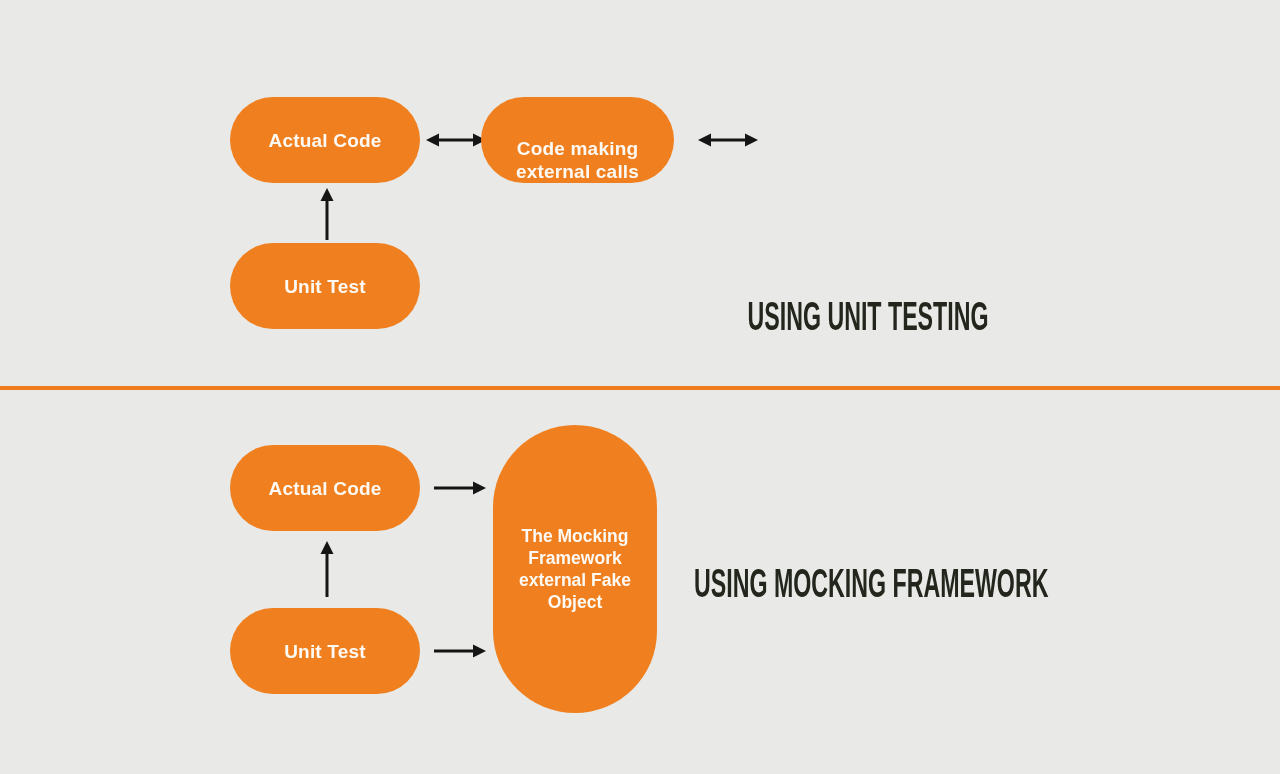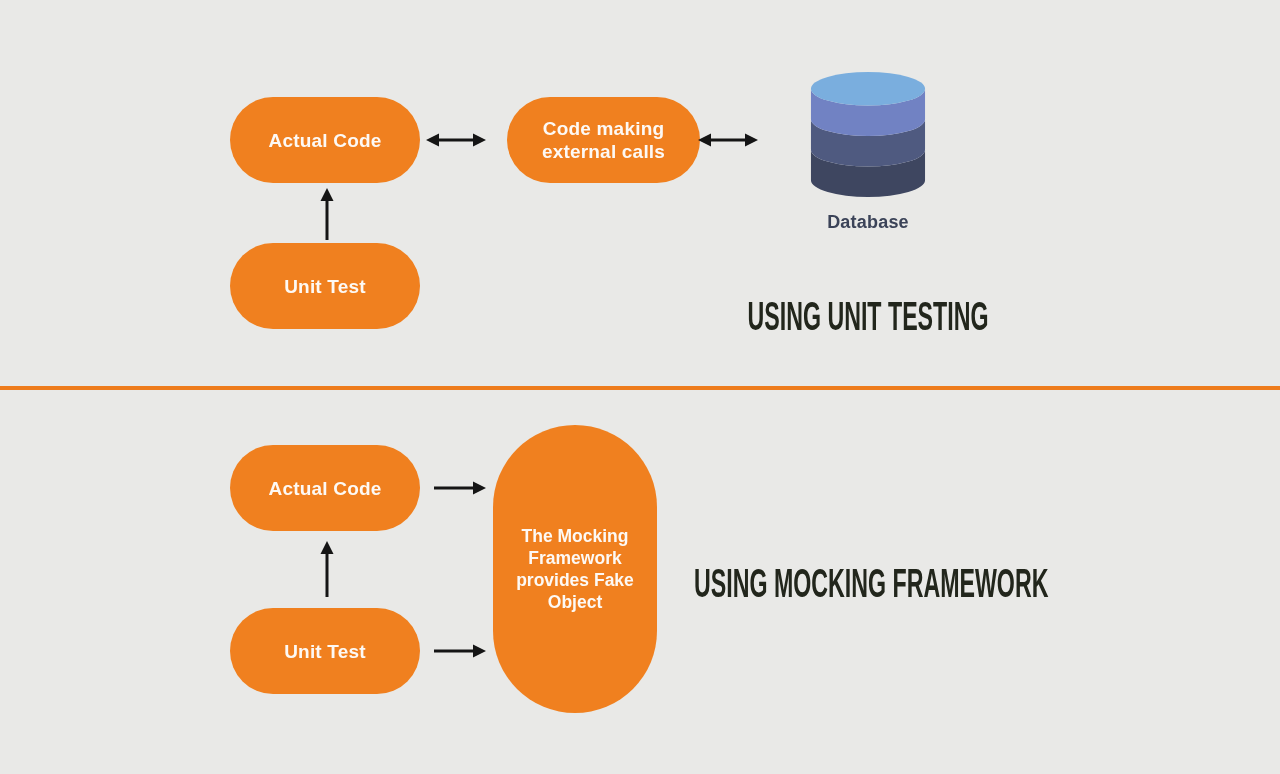--- a/index.html
+++ b/index.html
@@ -46,39 +46,30 @@
   <div class="pill" style="left:230px;top:97px;">
     <div class="inner">Actual Code</div>
   </div>
 
   <svg class="arrow" style="left:426px;top:132px;" width="60" height="16" viewBox="0 0 60 16">
     <line x1="10" y1="8" x2="50" y2="8" stroke="#151515" stroke-width="3"></line>
     <polygon points="0,8 13,1.5 13,14.5" fill="#151515"></polygon>
     <polygon points="60,8 47,1.5 47,14.5" fill="#151515"></polygon>
   </svg>
 
-  <div class="pill" style="left:507px;top:97px;width:193px;">
+  <div class="pill" style="left:481px;top:97px;width:193px;align-items:flex-end;">
     <div class="inner" style="width:150px;">Code making external calls</div>
   </div>
 
   <svg class="arrow" style="left:698px;top:132px;" width="60" height="16" viewBox="0 0 60 16">
     <line x1="10" y1="8" x2="50" y2="8" stroke="#151515" stroke-width="3"></line>
     <polygon points="0,8 13,1.5 13,14.5" fill="#151515"></polygon>
     <polygon points="60,8 47,1.5 47,14.5" fill="#151515"></polygon>
   </svg>
 
-  <div class="db-wrap">
-    <svg width="118" height="128" viewBox="0 0 120 130">
-      <path d="M2,81 A58,17 0 0 0 118,81 L118,112 A58,17 0 0 1 2,112 Z" fill="#3E4660"></path>
-      <path d="M2,50 A58,17 0 0 0 118,50 L118,81  A58,17 0 0 1 2,81  Z" fill="#4F5A80"></path>
-      <path d="M2,19 A58,17 0 0 0 118,19 L118,50  A58,17 0 0 1 2,50  Z" fill="#7182C3"></path>
-      <ellipse cx="60" cy="19" rx="58" ry="17" fill="#7AAEDE"></ellipse>
-    </svg>
-    <div class="db-label">Database</div>
-  </div>
 
   <svg class="arrow" style="left:319px;top:188px;" width="16" height="52" viewBox="0 0 16 52">
     <line x1="8" y1="12" x2="8" y2="52" stroke="#151515" stroke-width="3"></line>
     <polygon points="8,0 1.5,13 14.5,13" fill="#151515"></polygon>
   </svg>
 
   <div class="pill" style="left:230px;top:243px;">
     <div class="inner">Unit Test</div>
   </div>
 
@@ -89,21 +80,21 @@
   <div class="pill" style="left:230px;top:445px;">
     <div class="inner">Actual Code</div>
   </div>
 
   <svg class="arrow" style="left:434px;top:480px;" width="52" height="16" viewBox="0 0 52 16">
     <line x1="0" y1="8" x2="42" y2="8" stroke="#151515" stroke-width="3"></line>
     <polygon points="52,8 39,1.5 39,14.5" fill="#151515"></polygon>
   </svg>
 
   <div class="capsule">
-    <div class="inner">The Mocking Framework provides Fake Object</div>
+    <div class="inner">The Mocking Framework external Fake Object</div>
   </div>
 
   <svg class="arrow" style="left:319px;top:541px;" width="16" height="56" viewBox="0 0 16 56">
     <line x1="8" y1="12" x2="8" y2="56" stroke="#151515" stroke-width="3"></line>
     <polygon points="8,0 1.5,13 14.5,13" fill="#151515"></polygon>
   </svg>
 
   <div class="pill" style="left:230px;top:608px;">
     <div class="inner">Unit Test</div>
   </div>

